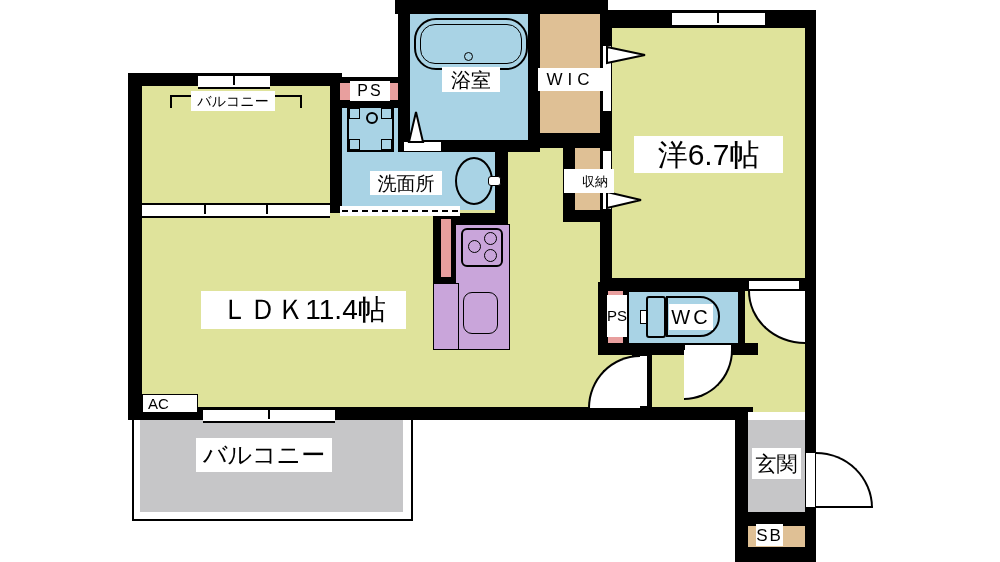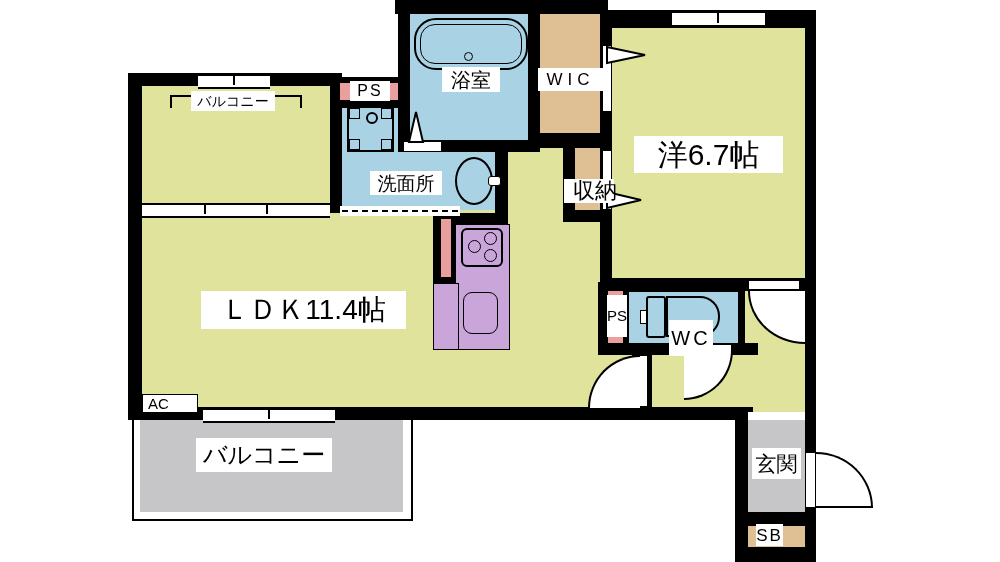--- a/index.html
+++ b/index.html
@@ -149,21 +149,21 @@
   <div class="abs" style="left:170px;top:95px;width:132px;height:13px;border-top:2px solid #000;border-left:2px solid #000;border-right:2px solid #000;box-sizing:border-box;"></div>
 
   <div class="label" style="left:142px;top:394px;width:56px;height:19px;font-size:15px;border:1px solid #000;justify-content:flex-start;padding-left:5px;">AC</div>
 
   <div class="label" style="left:191px;top:91px;width:84px;height:20px;font-size:14px;">バルコニー</div>
   <div class="label" style="left:350px;top:81px;width:40px;height:20px;font-size:16px;letter-spacing:2px;">PS</div>
   <div class="label" style="left:442px;top:67px;width:58px;height:25px;font-size:20px;">浴室</div>
   <div class="label" style="left:538px;top:68px;width:65px;height:23px;font-size:17px;letter-spacing:5px;">WIC</div>
   <div class="label" style="left:634px;top:136px;width:149px;height:37px;font-size:30px;">洋6.7帖</div>
   <div class="label" style="left:370px;top:171px;width:72px;height:24px;font-size:19px;">洗面所</div>
-  <div class="label" style="left:564px;top:179px;width:50px;height:24px;font-size:22px;padding-left:12px;">収納</div>
+  <div class="label" style="left:564px;top:169px;width:50px;height:24px;font-size:13px;padding-left:12px;">収納</div>
   <div class="label" style="left:201px;top:291px;width:205px;height:38px;font-size:28px;">ＬＤＫ11.4帖</div>
   <div class="label vps" style="left:607px;top:295px;width:20px;height:42px;font-size:15px;word-break:break-all;text-align:center;">PS</div>
-  <div class="label" style="left:669px;top:320px;width:44px;height:36px;font-size:20px;letter-spacing:3px;">WC</div>
+  <div class="label" style="left:669px;top:304px;width:44px;height:26px;font-size:20px;letter-spacing:3px;">WC</div>
   <div class="label" style="left:196px;top:438px;width:136px;height:34px;font-size:24px;">バルコニー</div>
   <div class="label" style="left:752px;top:448px;width:49px;height:31px;font-size:21px;">玄関</div>
   <div class="label" style="left:756px;top:524px;width:27px;height:22px;font-size:17px;letter-spacing:2px;">SB</div>
 
 </div>
 
 </body></html>

